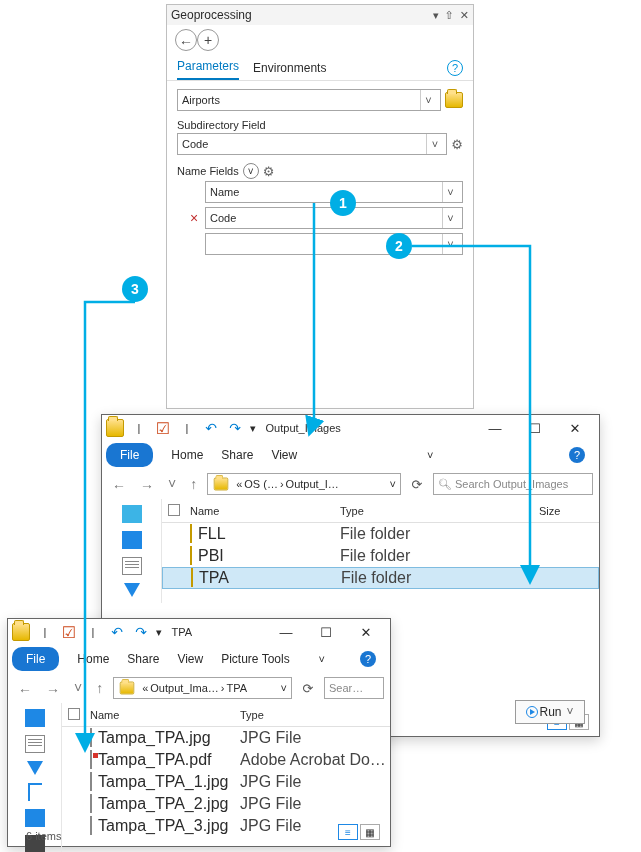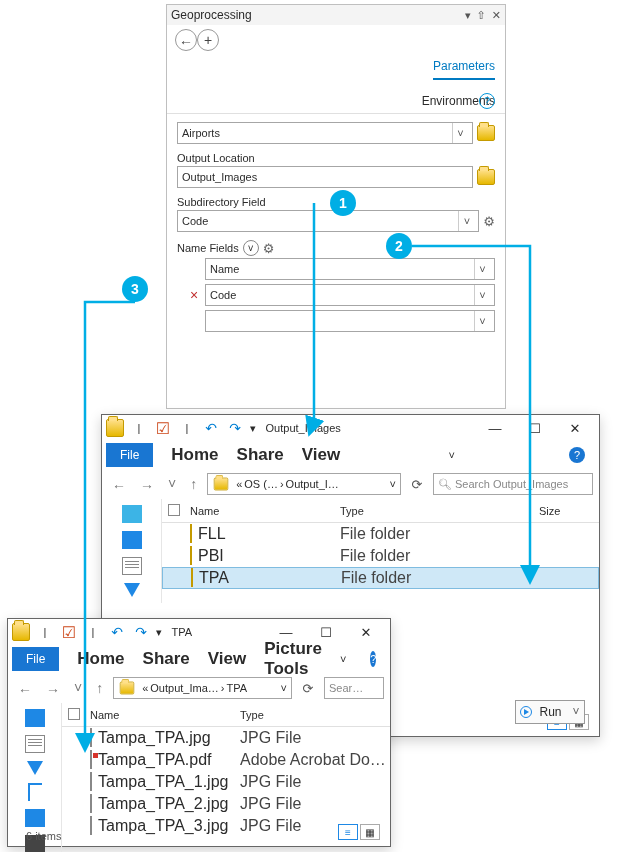--- a/index.html
+++ b/index.html
@@ -1,25 +1,25 @@
 <!DOCTYPE html>
 <html><head>
 <meta charset="utf-8">
 <style>
   * { box-sizing: border-box; font-family: "Segoe UI", Arial, sans-serif; }
   body { margin: 0; width: 641px; height: 852px; background: #fff; position: relative; font-size: 11px; color: #2b2b2b; }
   .panel { position: absolute; background: #fff; }
-  .gp-panel { left: 166px; top: 4px; width: 340px; height: 405px; border: 1px solid #bfbfbf; }
+  .gp-panel { left: 166px; top: 4px; width: 308px; height: 405px; border: 1px solid #bfbfbf; }
   .gp-titlebar { height: 20px; background: #f4f4f4; display:flex; align-items:center; padding: 0 4px; }
   .gp-title { flex:1; font-size:12px; }
   .gp-tb-icons { display:flex; gap:6px; color:#555; }
   .gp-head { height:30px; display:flex; align-items:center; padding:0 8px; }
   .circle-btn { width:22px; height:22px; border:1px solid #999; border-radius:50%; display:flex; align-items:center; justify-content:center; font-size:14px; color:#444; cursor:pointer; }
   .gp-head-title { flex:1; text-align:center; font-size:14px; }
-  .tabs-row { display:flex; align-items:flex-end; gap:14px; padding: 4px 10px 0; border-bottom:1px solid #e0e0e0; position:relative;flex-direction:column; }
+  .tabs-row { display:flex; align-items:flex-end; gap:14px; padding: 4px 10px 0; border-bottom:1px solid #e0e0e0; position:relative; }
   .tab { font-size:12px; padding-bottom:5px; cursor:pointer; }
   .tab.active { color:#007ac2; border-bottom:2px solid #007ac2; }
   .help-icon { position:absolute; right:10px; bottom:4px; width:16px; height:16px; border:1.5px solid #0096db; border-radius:50%; display:flex; align-items:center; justify-content:center; font-size:11px; color:#0096db; }
   .params { padding: 8px 10px; }
   .field { margin-bottom:8px; }
   .field-lbl { font-size:11px; margin-bottom:2px; display:flex; align-items:center; gap:4px; }
   .field-row { display:flex; gap:4px; align-items:center; }
   .tbox { flex:1; height:22px; border:1px solid #a6a6a6; padding:0 4px; font-size:11px; display:flex; align-items:center; background:#fff; }
   .dd-arrow { width:16px; text-align:center; color:#555; border-left:1px solid #ccc; height:100%; display:flex; align-items:center; justify-content:center; }
   .folder-icon { width:18px; height:16px; background: linear-gradient(#ffe08a,#e6b800); border:1px solid #c49a00; border-radius:2px; position:relative; }
@@ -33,22 +33,22 @@
   .expl { border:1px solid #666; box-shadow:0 4px 12px rgba(0,0,0,.18); }
   .expl1 { left:101px; top:414px; width:499px; height:323px; z-index:1; }
   .expl2 { left:7px; top:618px; width:384px; height:229px; z-index:2; }
   .qat { height:26px; display:flex; align-items:center; gap:6px; padding:0 4px; background:#fff; }
   .qat-icon { width:18px; height:18px; display:flex; align-items:center; justify-content:center; }
   .check-icon { color:#cd4a1d; font-size:16px; }
   .undo-icon,.redo-icon { color:#007fd4; font-size:14px; }
   .win-btns { margin-left:auto; display:flex; gap:0; }
   .win-btn { width:40px; height:24px; display:flex; align-items:center; justify-content:center; font-size:13px; }
   .ribbon { height:28px; display:flex; align-items:center; gap:18px; padding:0 4px; }
-  .file-tab { background:#1976d2; color:#fff; padding:5px 14px; font-size:12px; }
-  .rtab { font-size:17px;font-weight:bold; }
+  .file-tab { background:#1976d2; color:#fff; padding:5px 14px; font-size:12px;border-radius:10px; }
+  .rtab { font-size:12px; }
   .ribbon-help { margin-left:auto; margin-right:10px; width:16px; height:16px; border-radius:50%; background:#1976d2; color:#fff; display:flex; align-items:center; justify-content:center; font-size:11px; }
   .addr-row { height:30px; display:flex; align-items:center; gap:6px; padding:4px 6px; }
   .nav-arrow { color:#777; font-size:14px; padding:0 4px; }
   .addr-box { flex:1; height:22px; border:1px solid #a6a6a6; display:flex; align-items:center; padding:0 4px; gap:2px; font-size:11px; }
   .search-box { width:160px; height:22px; border:1px solid #a6a6a6; display:flex; align-items:center; padding:0 4px; color:#888; font-size:11px; }
   .search-box.small { width:60px; }
   .refresh-icon { font-size:13px; color:#555; width:20px; text-align:center; }
   .etable { display:flex; }
   .navcol { width:60px; border-right:1px solid #e6e6e6; display:flex; flex-direction:column; align-items:center; gap:8px; padding:6px 0; }
   .nav-ic { width:20px; height:18px; }
@@ -74,21 +74,21 @@
   .status { position:absolute; left:18px; bottom:4px; font-size:11px; color:#555; }
   .view-btns { position:absolute; right:10px; bottom:6px; display:flex; gap:2px; }
   .vb { width:20px; height:16px; border:1px solid #aaa; display:flex; align-items:center; justify-content:center; font-size:10px; }
   .vb.active { border-color:#1e88e5; color:#1e88e5; }
 
   
   .callout { position:absolute; width:26px; height:26px; border-radius:50%; background:#00aee5; color:#fff; display:flex; align-items:center; justify-content:center; font-size:14px; font-weight:600; z-index:5; }
   svg.arrows { position:absolute; left:0; top:0; width:641px; height:852px; z-index:4; pointer-events:none; }
   .arrowhead { fill:#00aee5; }
 
-  .run-btn { position:absolute; right:14px; bottom:12px; width:70px; height:24px; border:1px solid #9a9a9a; display:flex; align-items:center; justify-content:center; gap:7px; font-size:12px; background:#fafafa; }
+  .run-btn { position:absolute; right:14px; bottom:12px; width:70px; height:24px; border:1px solid #9a9a9a; display:flex; align-items:center; justify-content:center; gap:1px; font-size:12px; background:#fafafa; }
   .run-play { width:12px; height:12px; border:1.5px solid #1e88e5; border-radius:50%; display:flex; align-items:center; justify-content:center; }
   .run-play:after { content:""; border-left:5px solid #1e88e5; border-top:3px solid transparent; border-bottom:3px solid transparent; margin-left:1px; }
 </style>
 </head>
 <body>
 
 <div class="panel gp-panel">
   <div class="gp-titlebar">
     <span class="gp-title">Geoprocessing</span>
     <div class="gp-tb-icons">
@@ -105,29 +105,20 @@
     <span class="tab active">Parameters</span>
     <span class="tab">Environments</span>
     <span class="help-icon">?</span>
   </div>
   <div class="params">
     <div class="field">
       <div class="field-row">
         <div class="tbox">
             <span style="flex:1">Airports</span>
             <span class="dd-arrow">˅</span>
-          </div>
-        <span class="folder-icon"></span>
-      </div>
-    </div>
-    <div class="field">
-      <div class="field-lbl">Output Location</div>
-      <div class="field-row">
-        <div class="tbox">
-            <span>Output_Images</span>
           </div>
         <span class="folder-icon"></span>
       </div>
     </div>
     <div class="field">
       <div class="field-lbl">Subdirectory Field</div>
       <div class="field-row">
         <div class="tbox">
             <span style="flex:1">Code</span>
             <span class="dd-arrow">˅</span>

